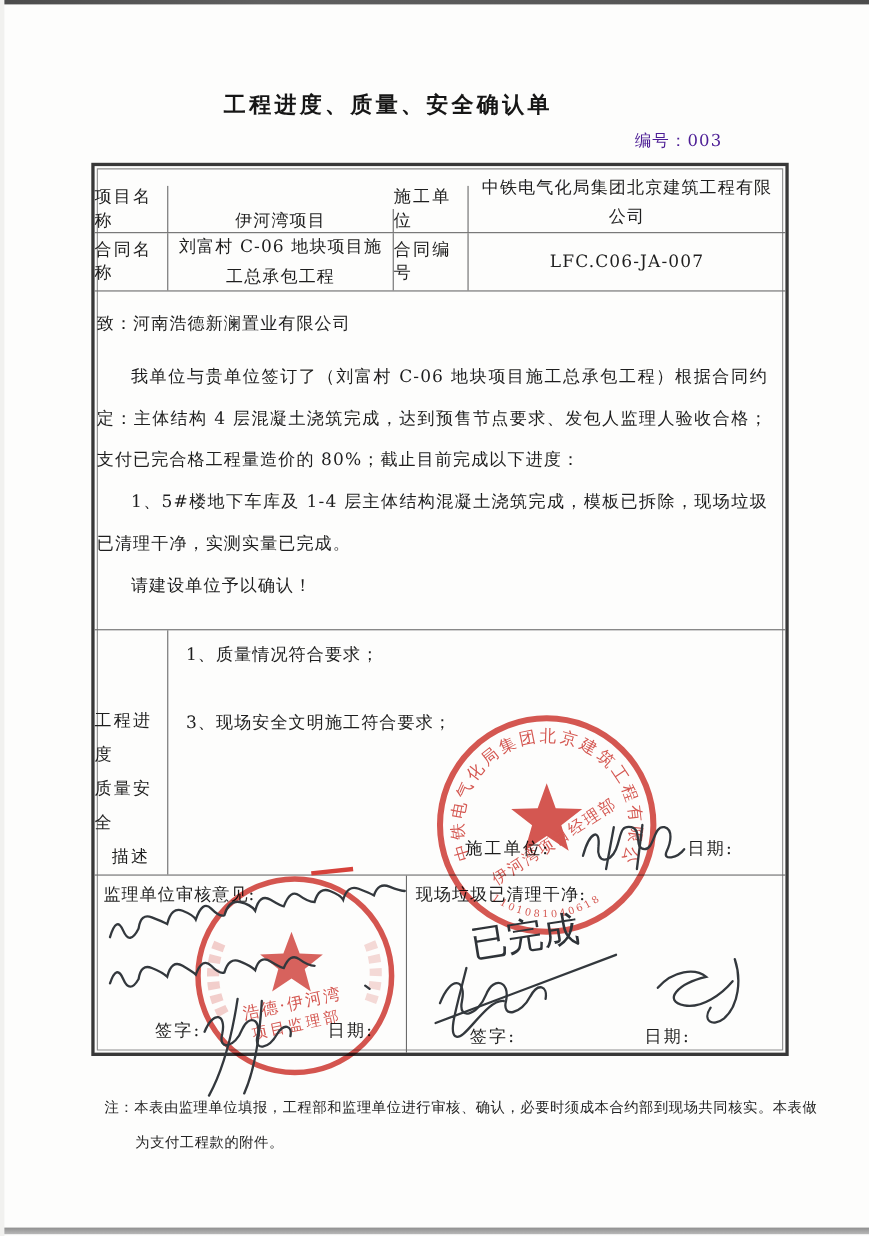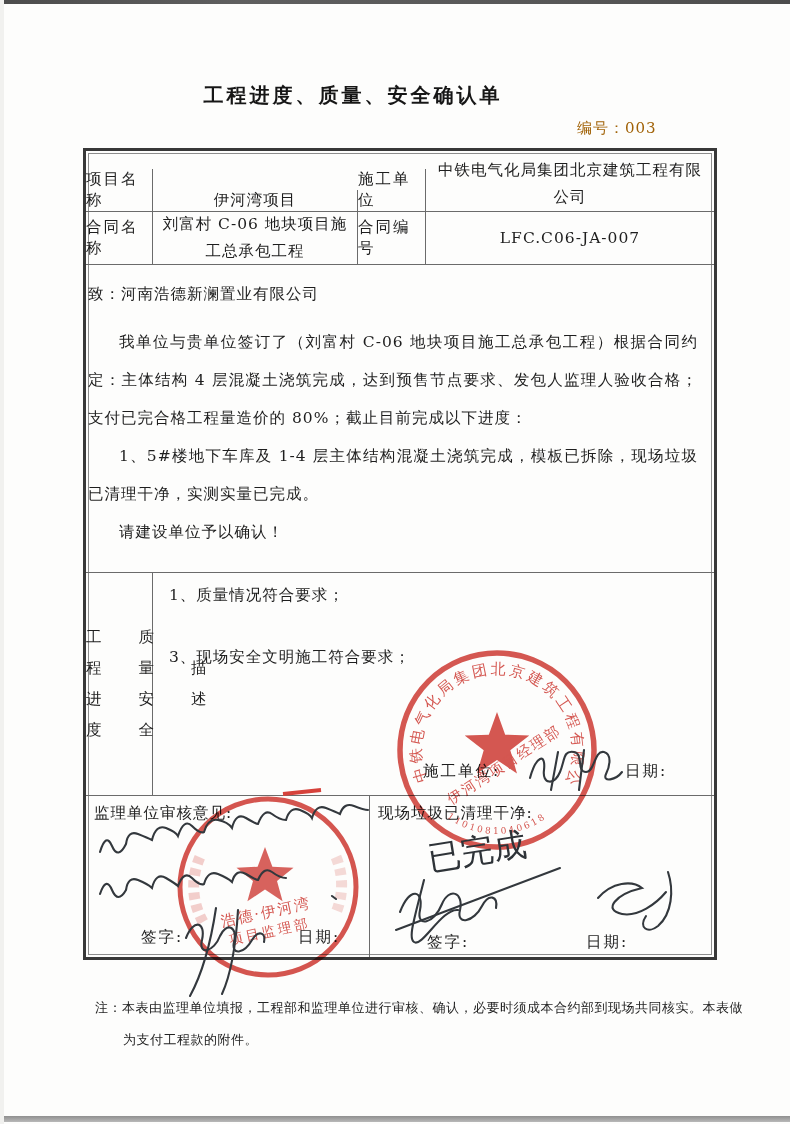--- a/index.html
+++ b/index.html
@@ -11,21 +11,21 @@
   }
   .scan-edge{position:absolute;z-index:9;}
   .edge-top{left:0;top:0;width:790px;height:4px;background:linear-gradient(90deg,#4c4c4c,#5f5f5f 30%,#575757 70%,#4c4c4c);}
   .edge-bottom{left:0;top:1116px;width:790px;height:6px;background:linear-gradient(180deg,#8f8f8f,#b9b9b9);}
   .edge-left{left:0;top:0;width:4px;height:1124px;background:#f1f1ef;}
 
   .doc-title{
     position:absolute;left:0;top:82px;width:706px;text-align:center;
     font-size:20px;font-weight:bold;letter-spacing:3px;color:#161616;
   }
-  .serial{position:absolute;left:577px;top:119px;font-size:15px;letter-spacing:1px;color:#a16207;}
+  .serial{position:absolute;left:577px;top:119px;font-size:15px;letter-spacing:1px;color:#4c1d95;}
 
   .main-table{
     position:absolute;left:83px;top:148px;width:634px;height:812px;
     border:3px solid #383838;box-sizing:border-box;background:transparent;
     box-shadow:inset 0 0 0 2px #fdfdfc, inset 0 0 0 3px #8d8d8d;
     z-index:1;
   }
   .t-row{display:flex;box-sizing:border-box;border-bottom:1px solid #6b6b6b;}
   .t-row:last-child{border-bottom:none;}
   .cell{box-sizing:border-box;border-right:1px solid #6b6b6b;overflow:visible;}
@@ -38,22 +38,22 @@
   .w4{flex:1;}
   .wrap2{line-height:27px;padding:0 6px;}
 
   .row-body{height:308px;display:block;}
   .body-cell{padding:12px 16px 0 2px;font-size:15.5px;letter-spacing:1px;}
   .to-line{line-height:30px;margin:2px 0 14px 0;}
   .para{margin:0;text-indent:2em;text-align:justify;line-height:38px;}
   .closing{margin:0;text-indent:2em;line-height:38px;}
 
   .row-progress{height:223px;}
-  .prog-label{display:flex;flex-direction:row;align-items:center;justify-content:flex-start;
-    font-size:15.5px;letter-spacing:2px;line-height:31px;gap:35px;}
+  .prog-label{display:flex;flex-direction:column;align-items:center;justify-content:flex-end;
+    font-size:15.5px;letter-spacing:2px;line-height:31px;}
   .prog-content{position:relative;}
   .prog-item{position:absolute;left:16px;font-size:15.5px;letter-spacing:1px;white-space:nowrap;}
   .pi0{top:12px;}.pi1{top:74px;}.pi2{top:131px;}
   .sign-inline{position:absolute;top:188px;font-size:15.5px;letter-spacing:2px;}
   .si-unit{left:270px;}
   .si-date{left:472px;}
 
   .row-review{height:161px;}
   .rev-cell{position:relative;}
   .rev-left{width:284px;}

